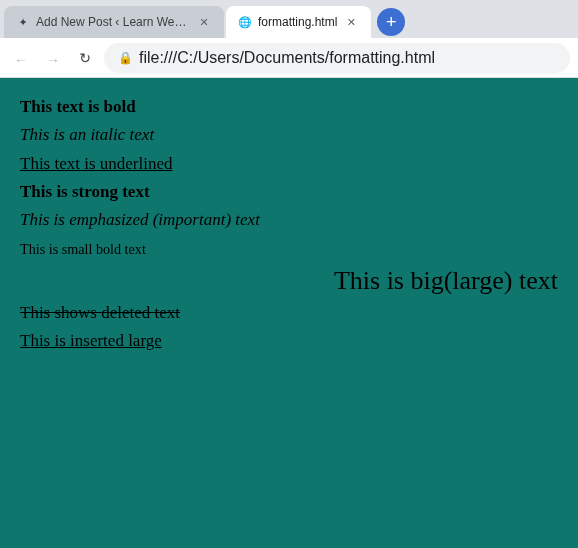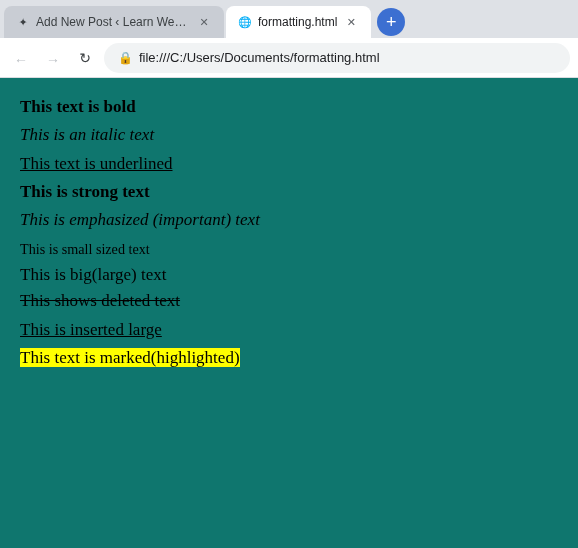--- a/index.html
+++ b/index.html
@@ -124,37 +124,38 @@
       gap: 6px;
       height: 30px;
     }
 
     .url-icon {
       font-size: 12px;
       color: #5f6368;
     }
 
     .url-text {
-      font-size: 13px;
+      font-size: 16px;
       color: #202124;
     }
 
     
     .page-content {
       background: #0f766e;
       padding: 16px 20px;
       min-height: 470px;
       font-family: Times New Roman, serif;
       font-size: 17px;
       line-height: 1.55;
     }
 
     .text-big {
-      font-size: 17px;
+      font-size: 26px;
       line-height: 1.3;
+      text-align: right;
     }
 
     .line {
       margin-bottom: 2px;
     }
   </style>
 </head>
 <body>
 
 <div class="browser-chrome">
@@ -202,35 +203,32 @@
 
     <div class="line">
       <strong>This is strong text</strong>
     </div>
 
     <div class="line">
       <em>This is emphasized (important) text</em>
     </div>
 
     <div class="line">
-      <small>This is small sized text</small>
+      <small>This is small bold text</small>
     </div>
 
     <div class="line text-big">
       <span>This is big(large) text</span>
     </div>
 
     <div class="line">
       <del>This shows deleted text</del>
     </div>
 
     <div class="line">
       <ins>This is inserted large</ins>
     </div>
 
 
 
-    <div class="line">
-      <mark>This text is marked(highlighted)</mark>
-    </div>
 
   </div>
 </div>
 
 </body></html>

